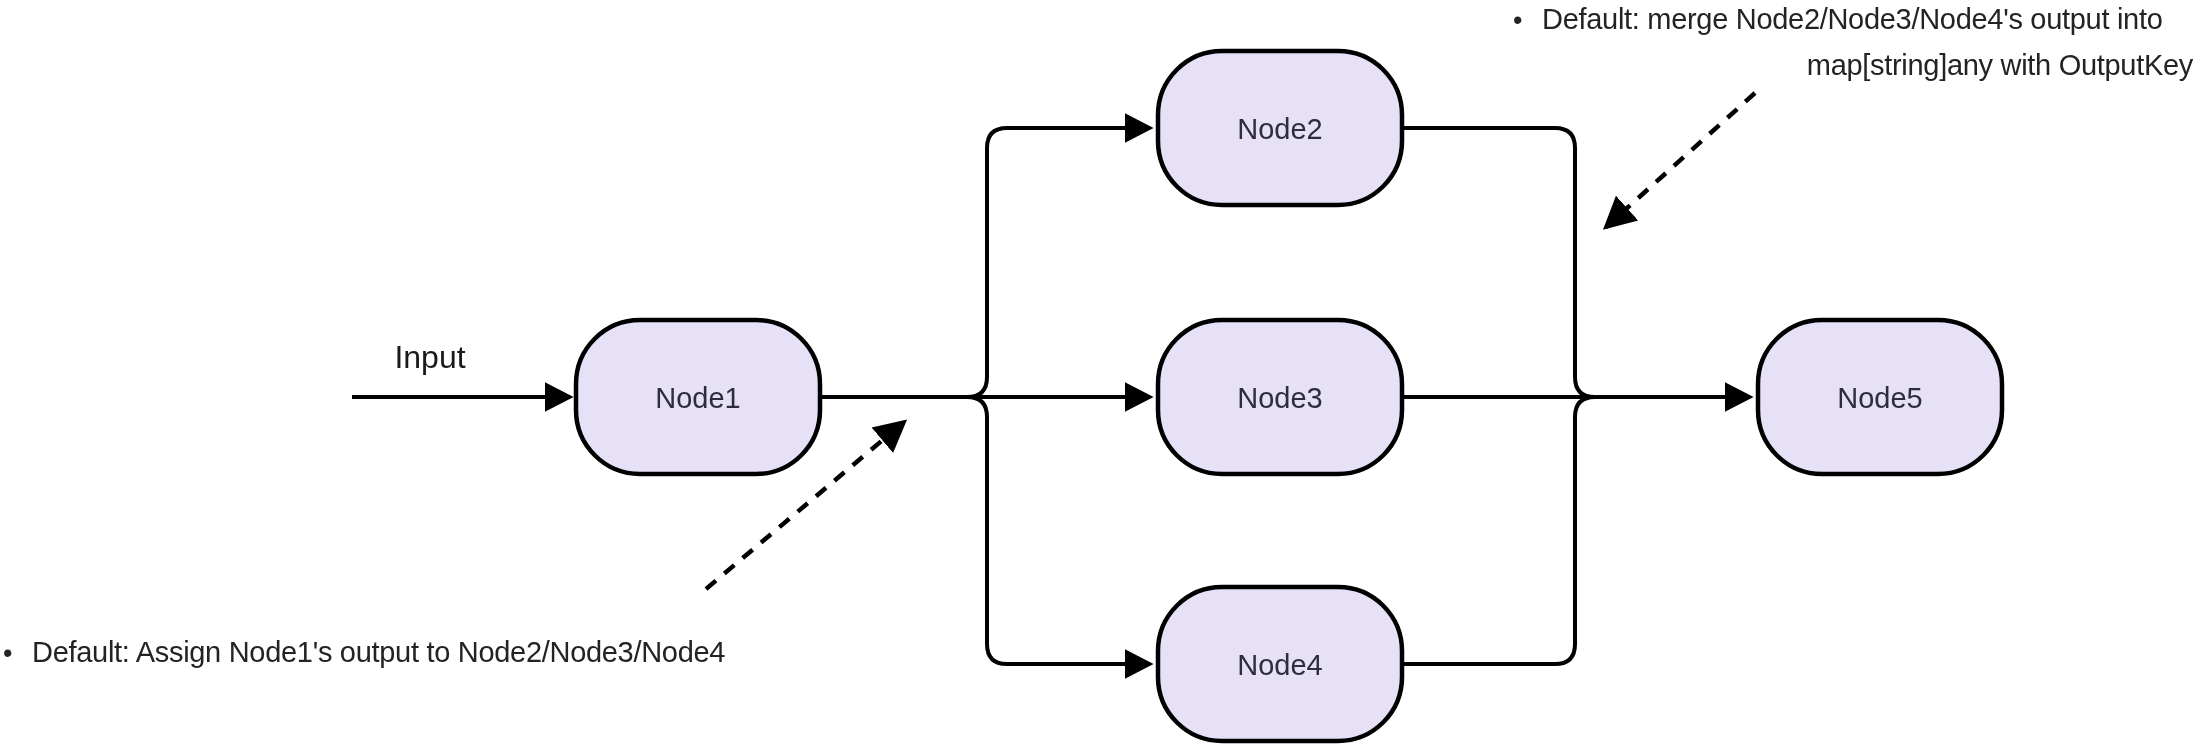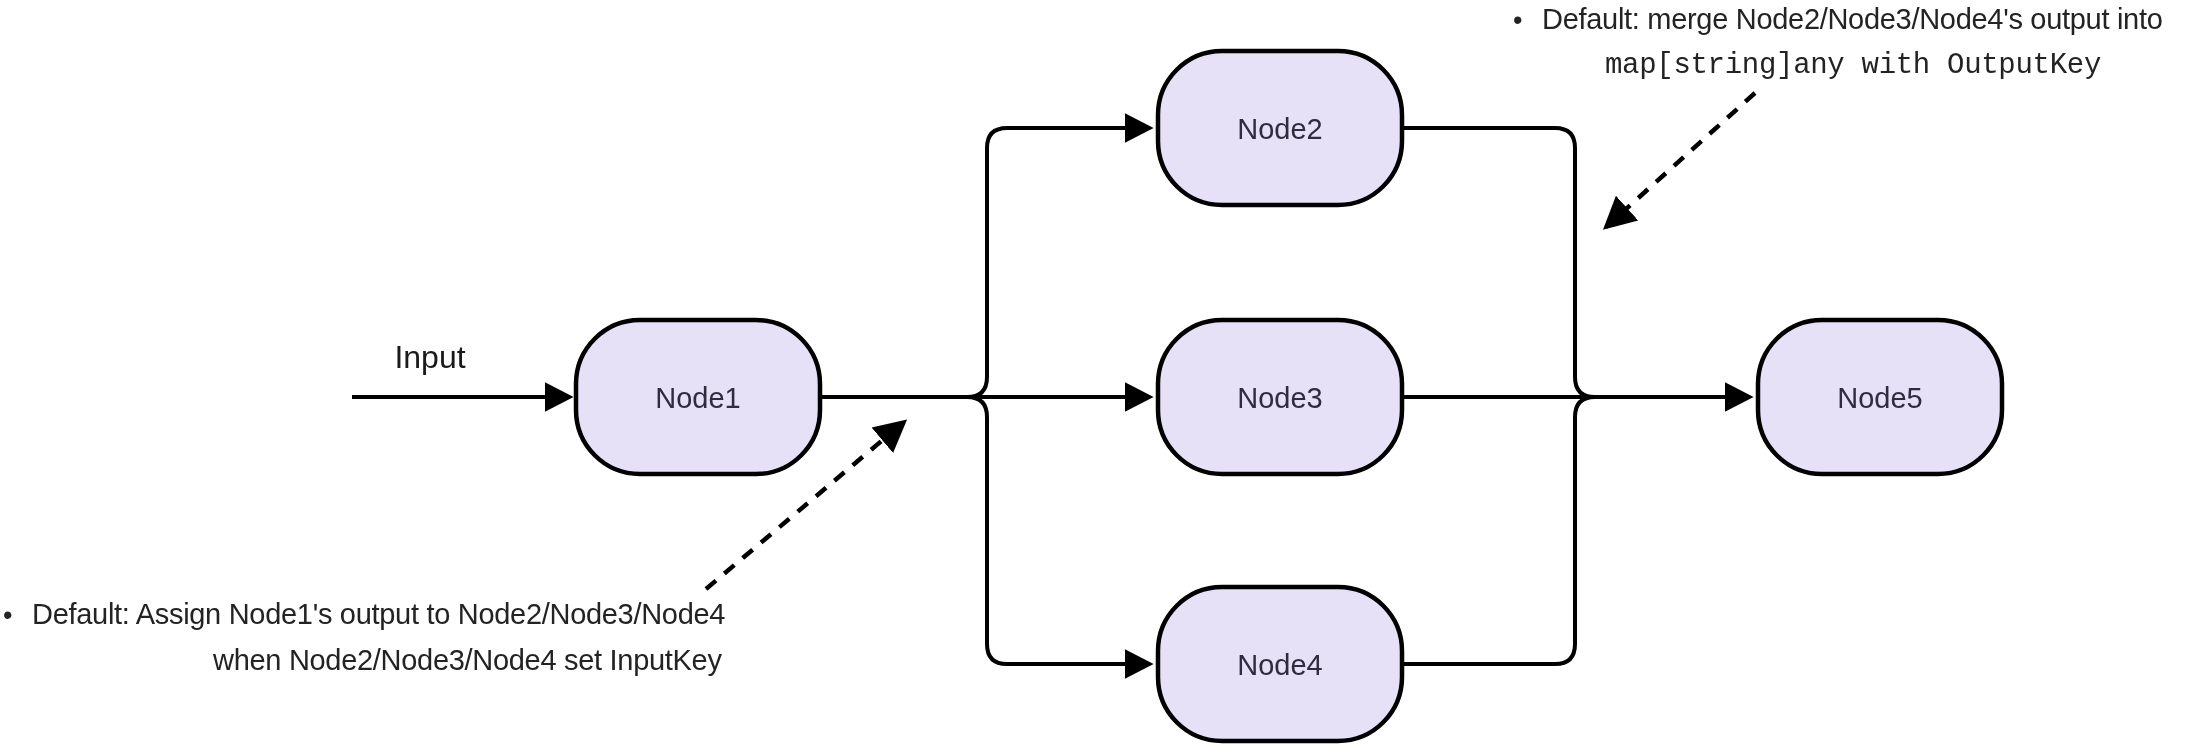--- a/index.html
+++ b/index.html
@@ -65,27 +65,26 @@
     display: inline-block;
     width: 29px;
     font-size: 27px;
   }
   .note.top-note {
     left: 1513px;
     top: -3px;
     width: 680px;
   }
   .note.top-note .note-line.centered {
-    text-align: center;
+    text-align: right;
     width: 680px;
-    font-family: Liberation Mono, monospace;
   }
   .note.bottom-note {
     left: 3px;
-    top: 592px;
+    top: 630px;
     width: 880px;
   }
   .note.bottom-note .note-line.indented {
     padding-left: 210px;
   }
 </style>
 </head>
 <body>
 
 <div class="stage">
@@ -140,16 +139,15 @@
     <div class="note-line">
       <span class="bullet">•</span><span>Default: merge Node2/Node3/Node4's output into</span>
     </div>
     <div class="note-line centered">map[string]any with OutputKey</div>
   </div>
 
   <div class="note bottom-note">
     <div class="note-line">
       <span class="bullet">•</span><span>Default: Assign Node1's output to Node2/Node3/Node4</span>
     </div>
-    <div class="note-line indented">when Node2/Node3/Node4 set InputKey</div>
   </div>
 
 </div>
 
 </body></html>

